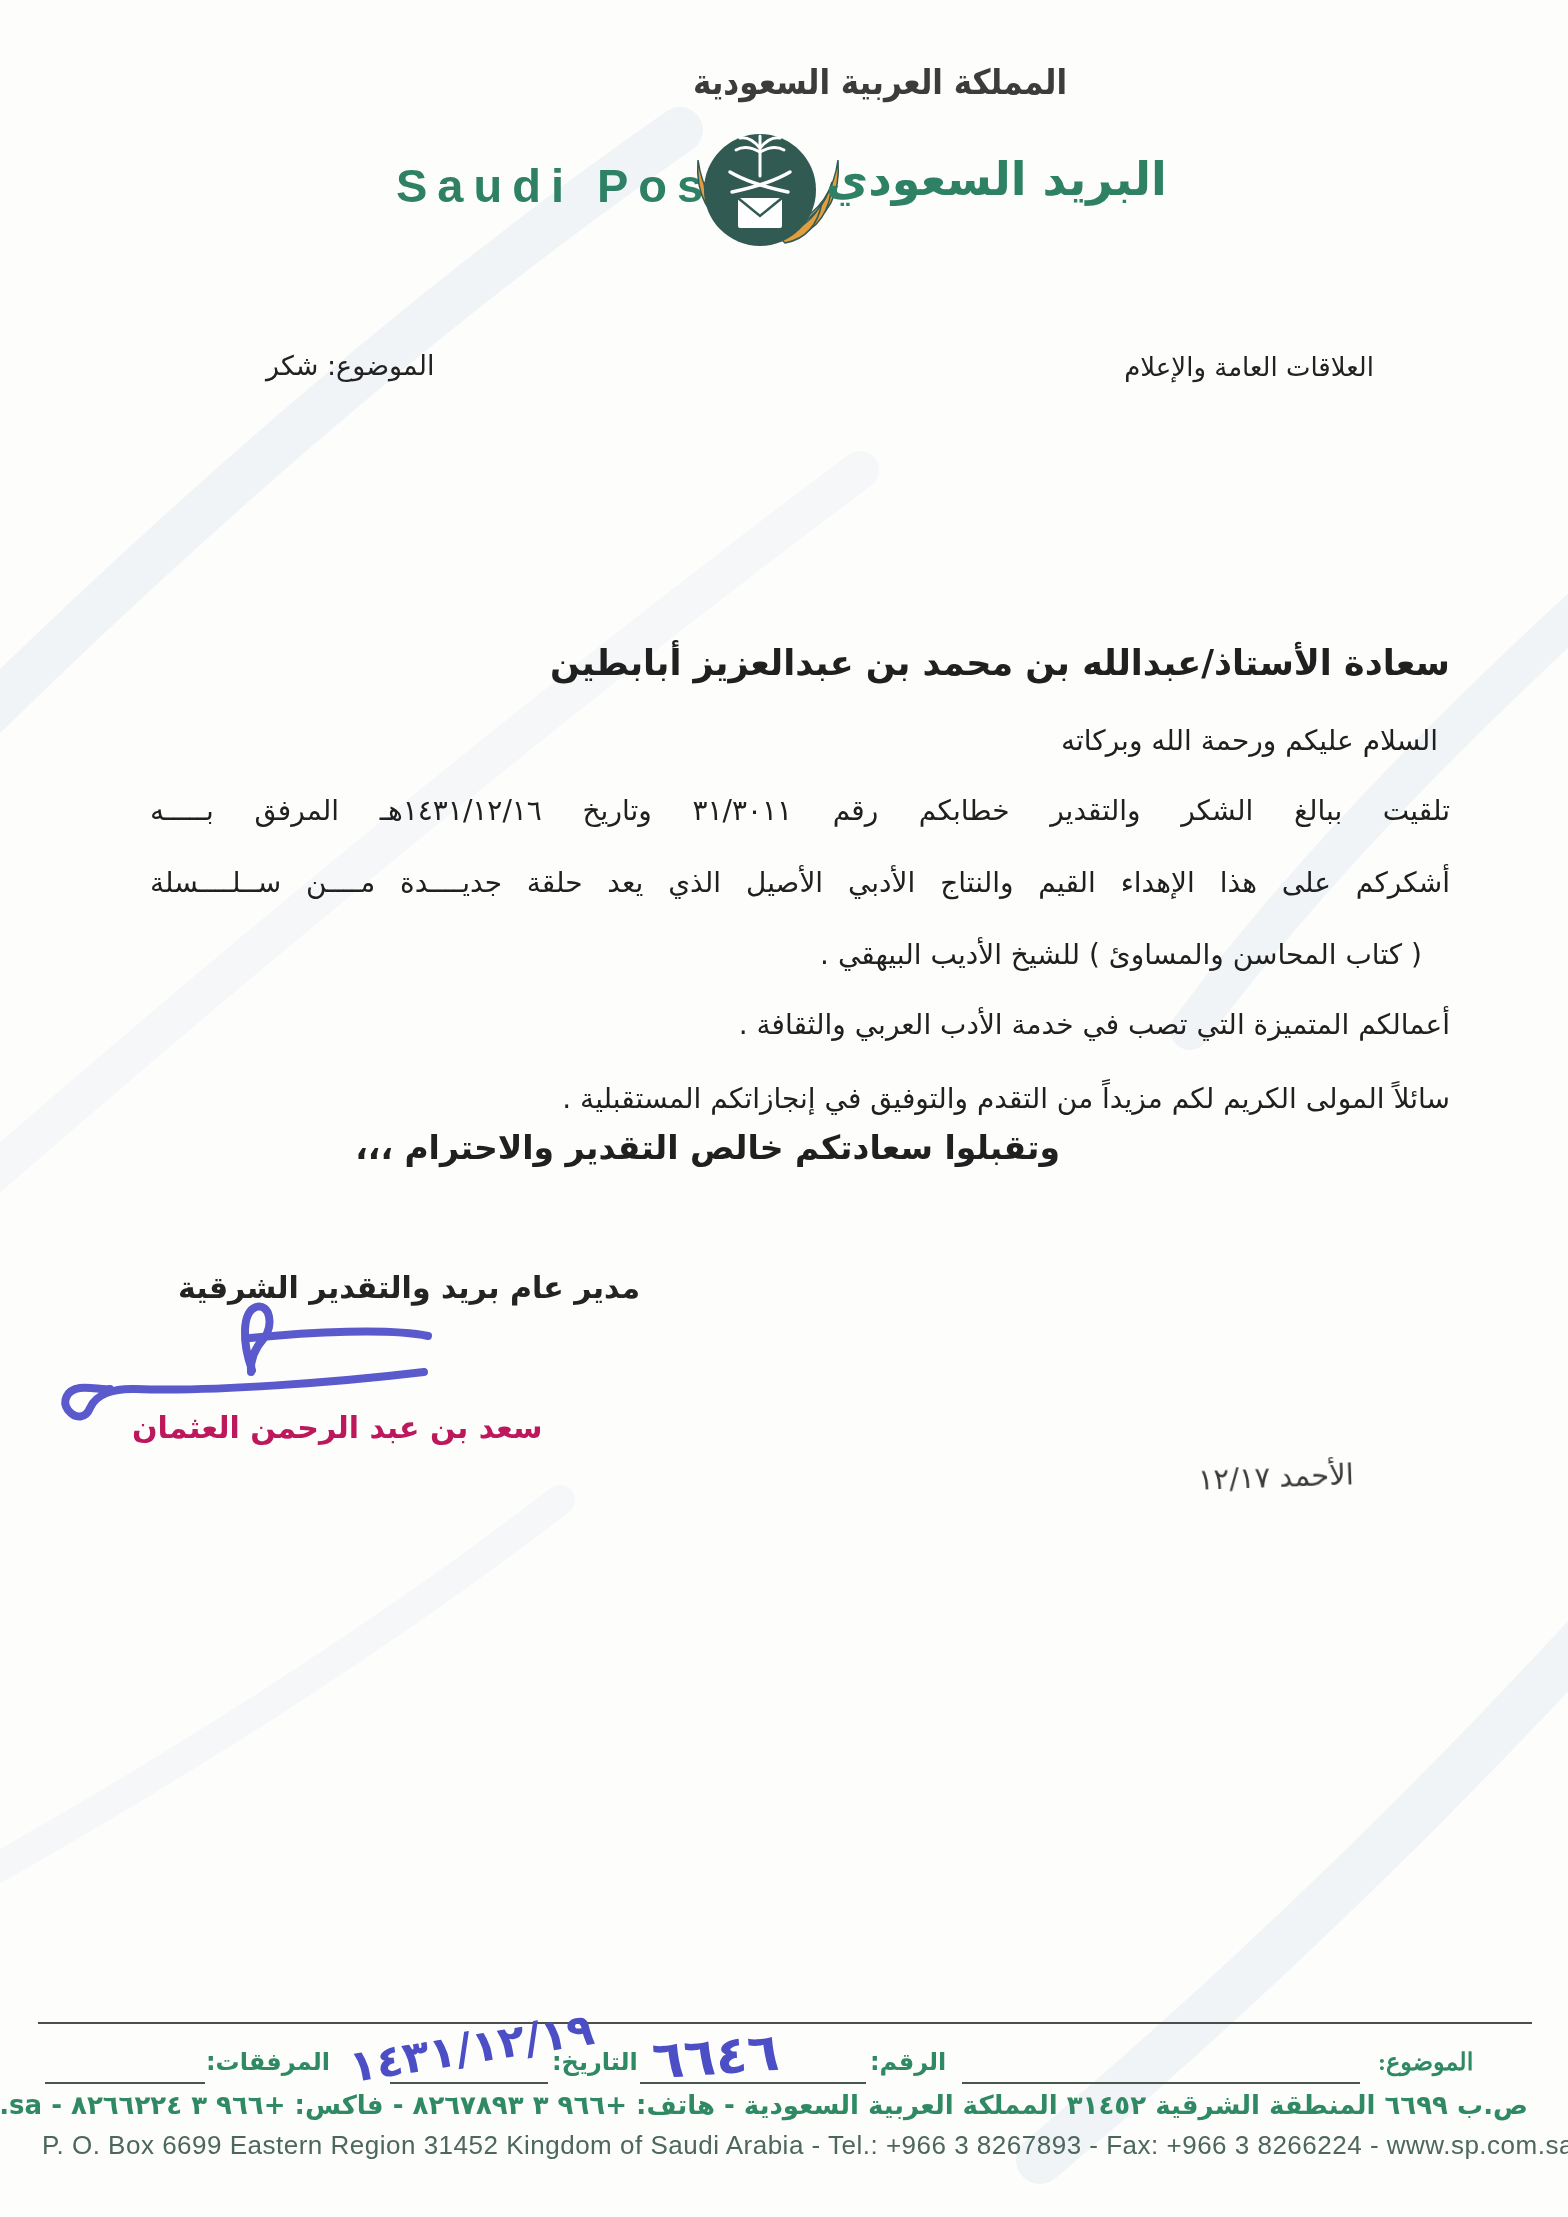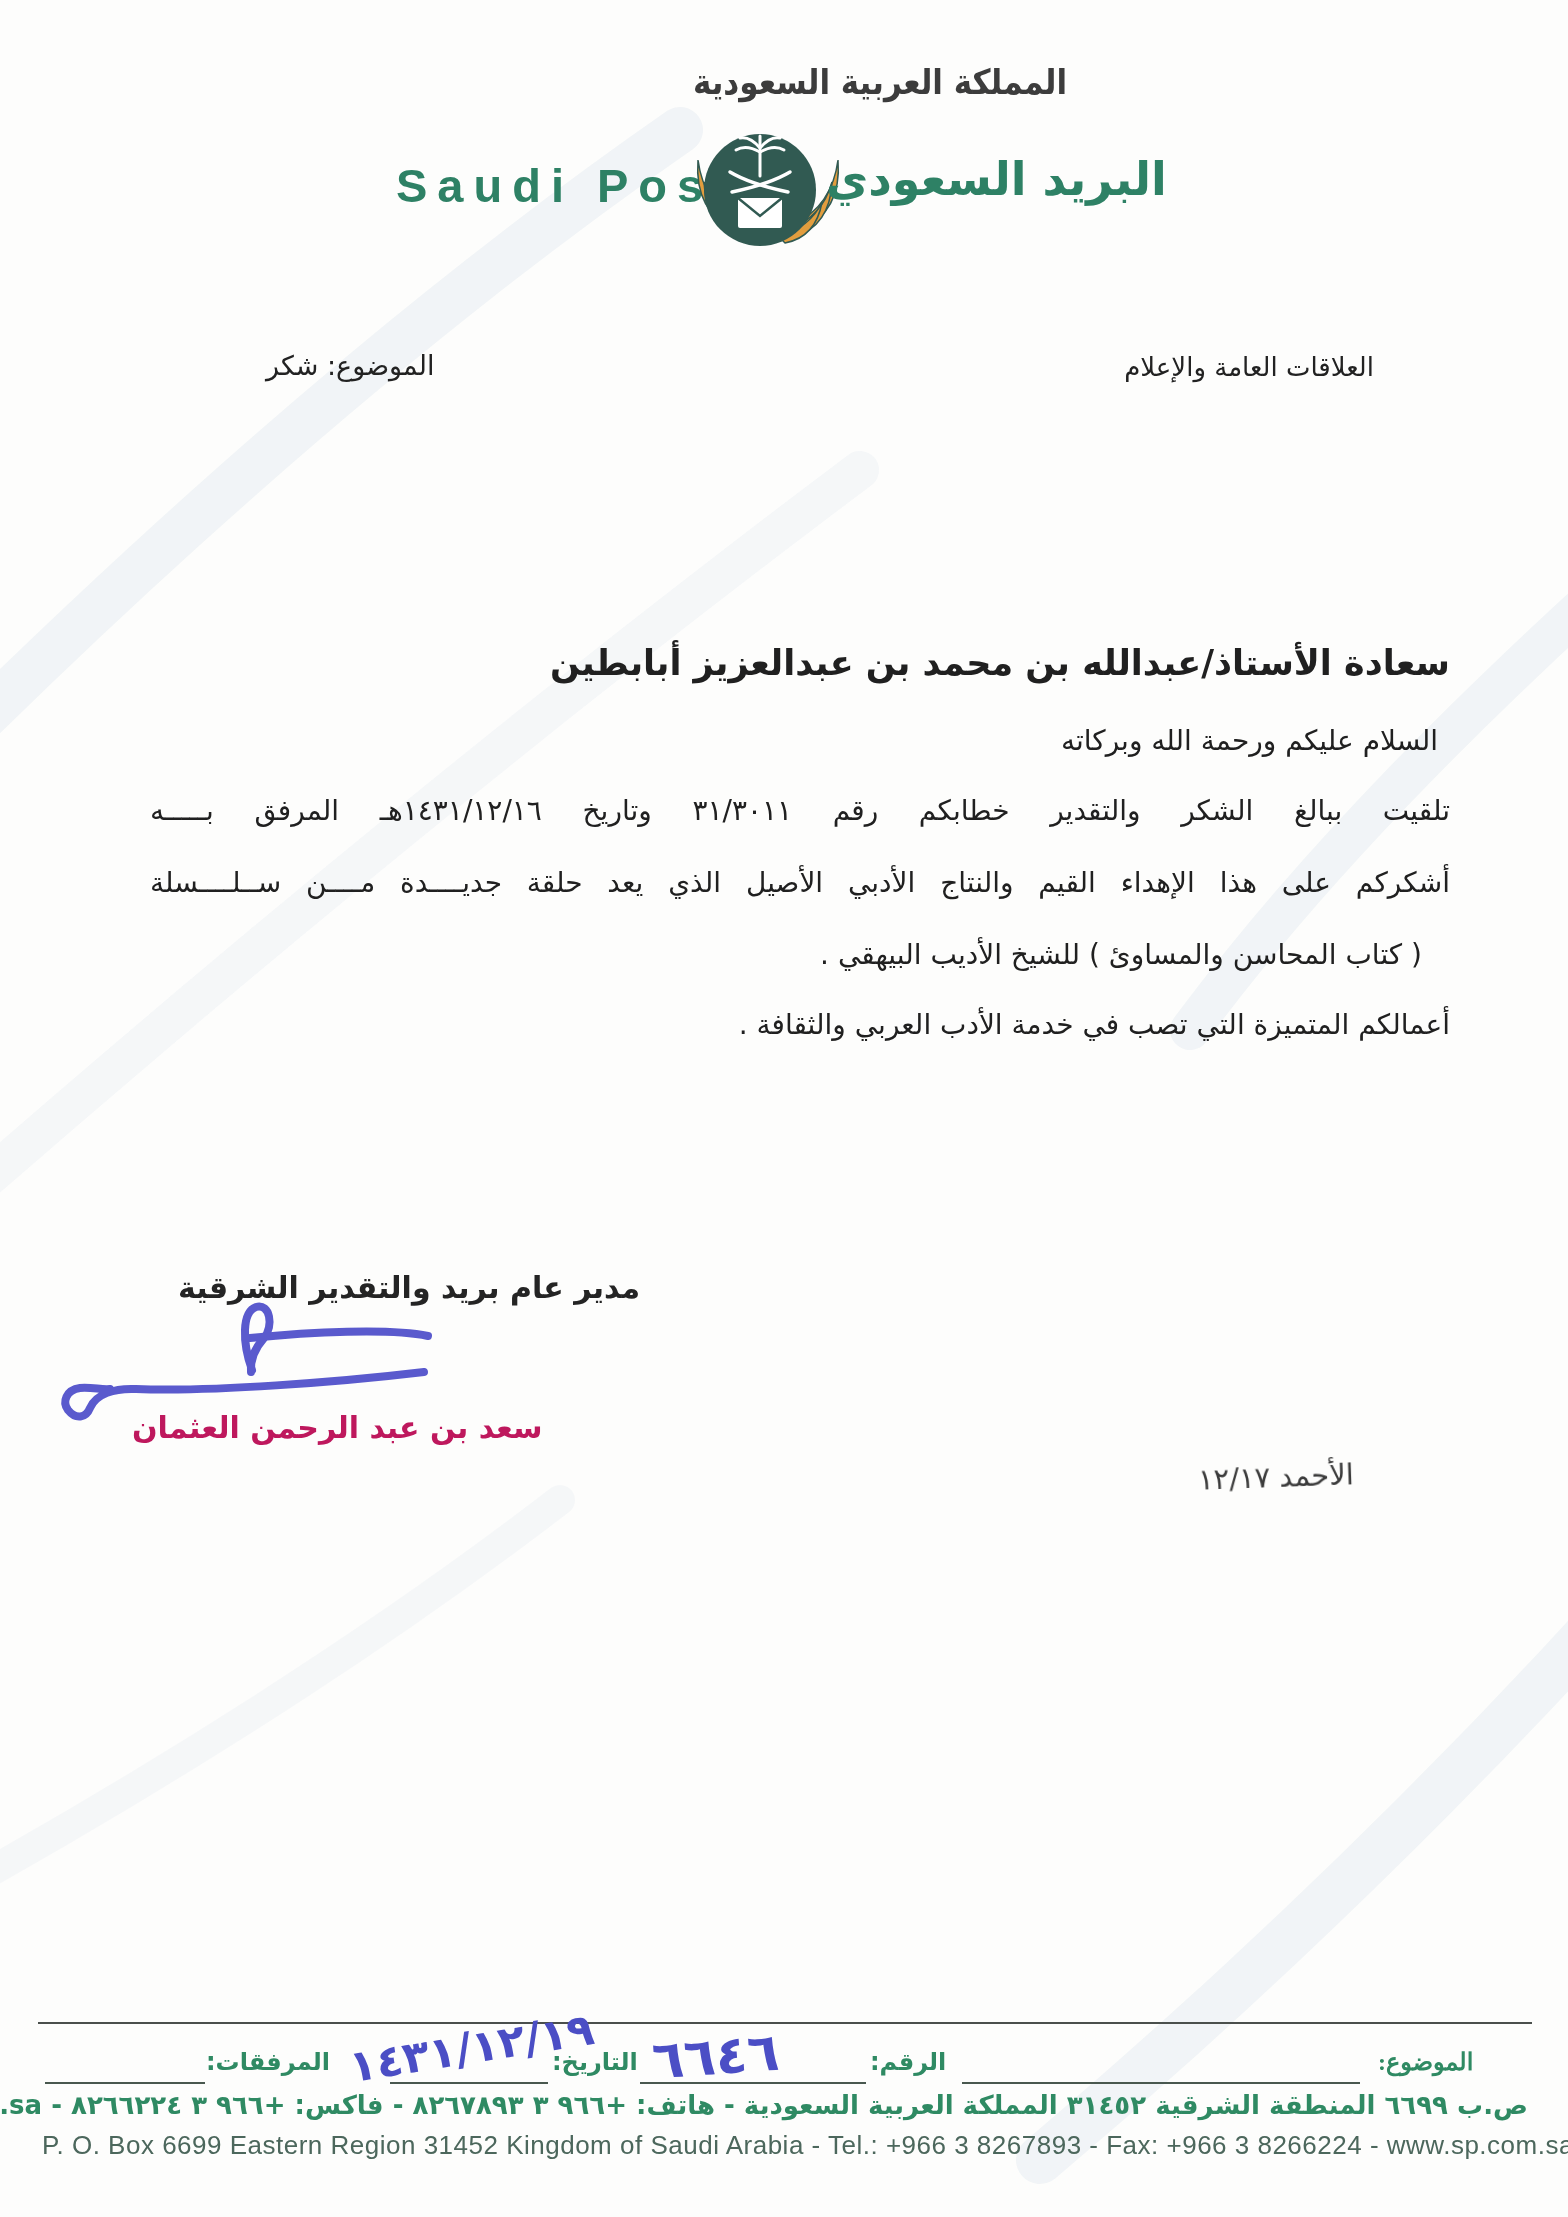--- a/index.html
+++ b/index.html
@@ -117,22 +117,24 @@
   <div class="abs dept rtl nowrap">العلاقات العامة والإعلام</div>
   <div class="abs subject rtl nowrap">الموضوع: شكر</div>
 
   <div class="abs body-block">
     <div class="bl l1 rtl">سعادة الأستاذ/عبدالله بن محمد بن عبدالعزيز أبابطين</div>
     <div class="bl l2 rtl">السلام عليكم ورحمة الله وبركاته</div>
     <div class="bl l3 just">تلقيت ببالغ الشكر والتقدير خطابكم رقم ٣١/٣٠١١ وتاريخ ١٤٣١/١٢/١٦هـ المرفق بـــــه</div>
     <div class="bl l5 just">أشكركم على هذا الإهداء القيم والنتاج الأدبي الأصيل الذي يعد حلقة جديــــدة مــــن ســلــــسلة</div>
     <div class="bl l4 rtl">( كتاب المحاسن والمساوئ ) للشيخ الأديب البيهقي .</div>
     <div class="bl l6 rtl">أعمالكم المتميزة التي تصب في خدمة الأدب العربي والثقافة .</div>
+    <div class="bl rtl">سائلاً المولى الكريم لكم مزيداً من التقدم والتوفيق في إنجازاتكم المستقبلية .</div>
   </div>
 
+  <div class="abs closing rtl nowrap">وتقبلوا سعادتكم خالص التقدير والاحترام ،،،</div>
 
   <div class="abs sig-title rtl nowrap">مدير عام بريد والتقدير الشرقية</div>
 
   <svg class="abs sig-svg" width="420" height="140" viewBox="0 0 420 140">
     <g fill="none" stroke="#4c4cc9" stroke-width="8" stroke-linecap="round" opacity="0.92">
       <path d="M 210 46 C 270 40 350 36 388 44"></path>
       <path d="M 212 78 C 202 50 202 20 216 15 C 230 11 234 34 224 46 C 216 55 210 66 211 80"></path>
       <path d="M 384 80 C 300 90 170 100 96 97 C 74 96 56 102 50 116 C 46 126 36 128 28 118 C 22 110 26 98 40 96 C 52 95 62 98 70 97"></path>
     </g>
   </svg>

